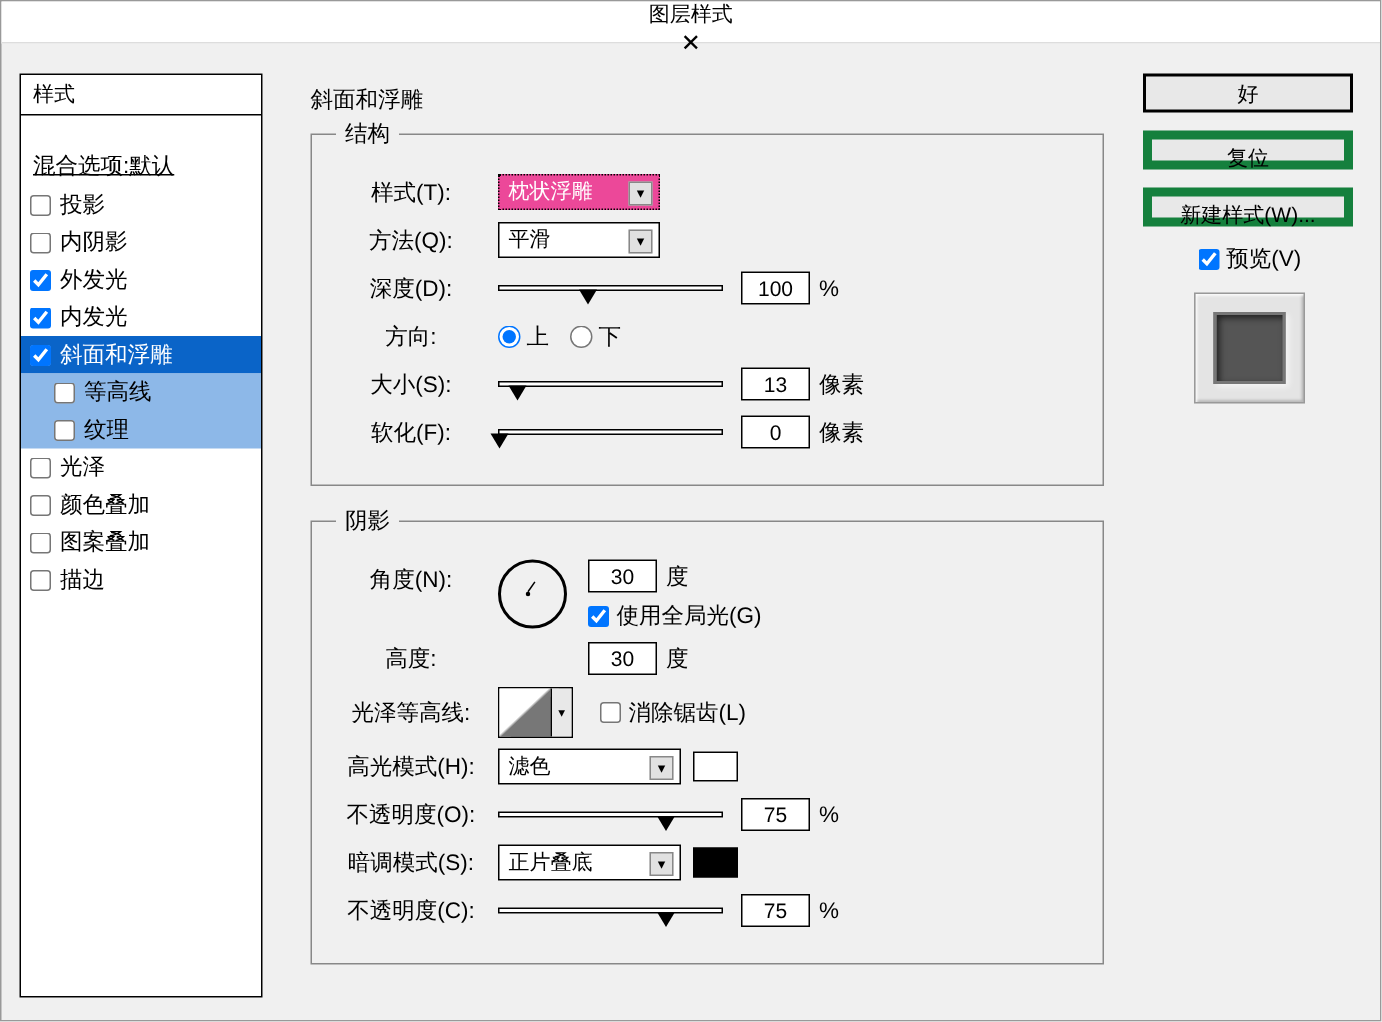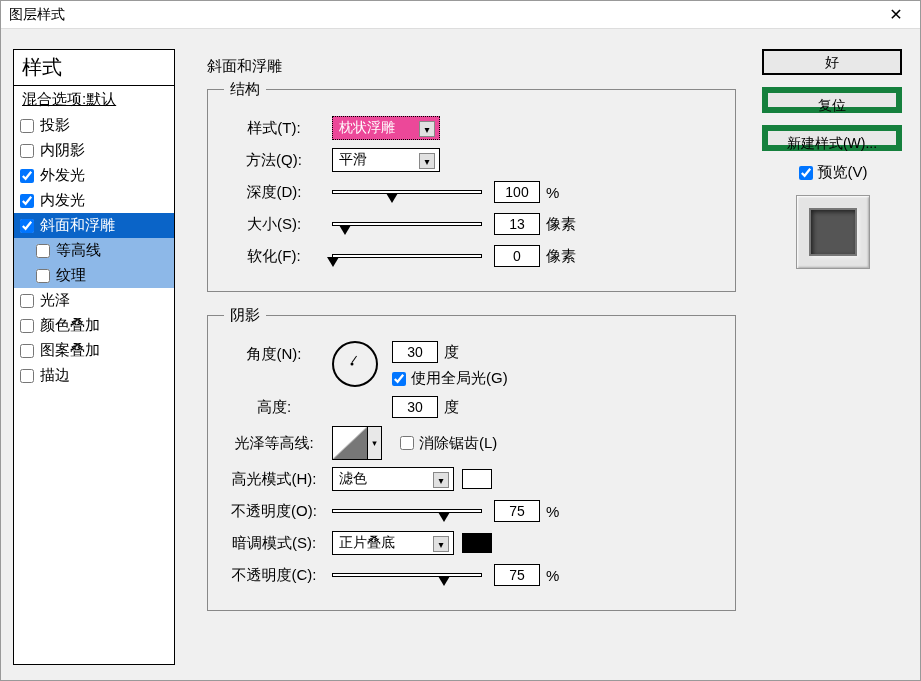--- a/index.html
+++ b/index.html
@@ -1,25 +1,25 @@
 <!DOCTYPE html>
 <html><head>
 <meta charset="utf-8">
 <style>
 * { box-sizing: border-box; margin: 0; padding: 0; }
 body { font-family: "Microsoft YaHei", "SimSun", Arial, sans-serif; font-size: 14px; background: #f0f0f0; }
 .dialog { width: 921px; height: 681px; background: #f0f0f0; border: 1px solid #999; position: relative; }
-.titlebar { height: 28px; background: #fff; display: flex; align-items: center; padding: 0 8px; border-bottom: 1px solid #ddd; }
+.titlebar { height: 28px; background: #fff; display: flex; align-items: center; padding: 0 8px; border-bottom: 1px solid #ddd; flex-direction: column; }
 .title { flex: 1; font-size: 14px; }
 .close { width: 32px; height: 28px; display: flex; align-items: center; justify-content: center; cursor: pointer; font-size: 16px; }
 .content { display: flex; padding: 20px 12px 12px 12px; height: 648px; }
 
 .left-panel { width: 162px; border: 1px solid #000; background: #fff; }
-.left-header { background: #fff; padding: 4px 8px; border-bottom: 1px solid #000; font-size: 20px; }
-.blend-opts { padding: 4px 8px; text-decoration: underline; font-size: 15px; }
+.left-header { background: #fff; padding: 4px 8px; border-bottom: 1px solid #000; font-size: 14px; }
+.blend-opts { padding: 4px 8px; text-decoration: underline; font-size: 15px; margin-top: 20px; }
 .style-item { padding: 3px 6px; display: flex; align-items: center; font-size: 15px; cursor: pointer; }
 .style-item.selected { background: #0a64c8; color: #fff; }
 .style-item.sub { padding-left: 22px; background: #8db8e8; color: #000; }
 .style-item input[type=checkbox] { margin-right: 6px; width: 14px; height: 14px; }
 
 .mid-panel { flex: 1; padding: 8px 22px 0 32px; }
 fieldset { border: 1px solid #888; padding: 10px 16px 16px 16px; margin-bottom: 14px; }
 legend { padding: 0 6px; font-size: 15px; }
 fieldset.outer { border: none; padding: 0 0 0 0; }
 fieldset.outer > legend { padding: 0; margin-bottom: 4px; }
@@ -143,20 +143,31 @@
 
           <div class="row">
             <span class="label">深度(D):</span>
             <div class="slider-track">
                 <div class="slider-thumb" style="left:40%"></div>
               </div>
             <input class="num-input" value="100" style="">
             <span class="unit">%</span>
           </div>
 
+          <div class="row">
+            <span class="label">方向:</span>
+            <label class="radio-wrap">
+                <input type="radio" name="dir" checked="" style="">
+                <span>上</span>
+              </label>
+            <label class="radio-wrap">
+                <input type="radio" name="dir" style="">
+                <span>下</span>
+              </label>
+          </div>
 
           <div class="row">
             <span class="label">大小(S):</span>
             <div class="slider-track">
                 <div class="slider-thumb" style="left:8%"></div>
               </div>
             <input class="num-input" value="13" style="">
             <span class="unit">像素</span>
           </div>
 

